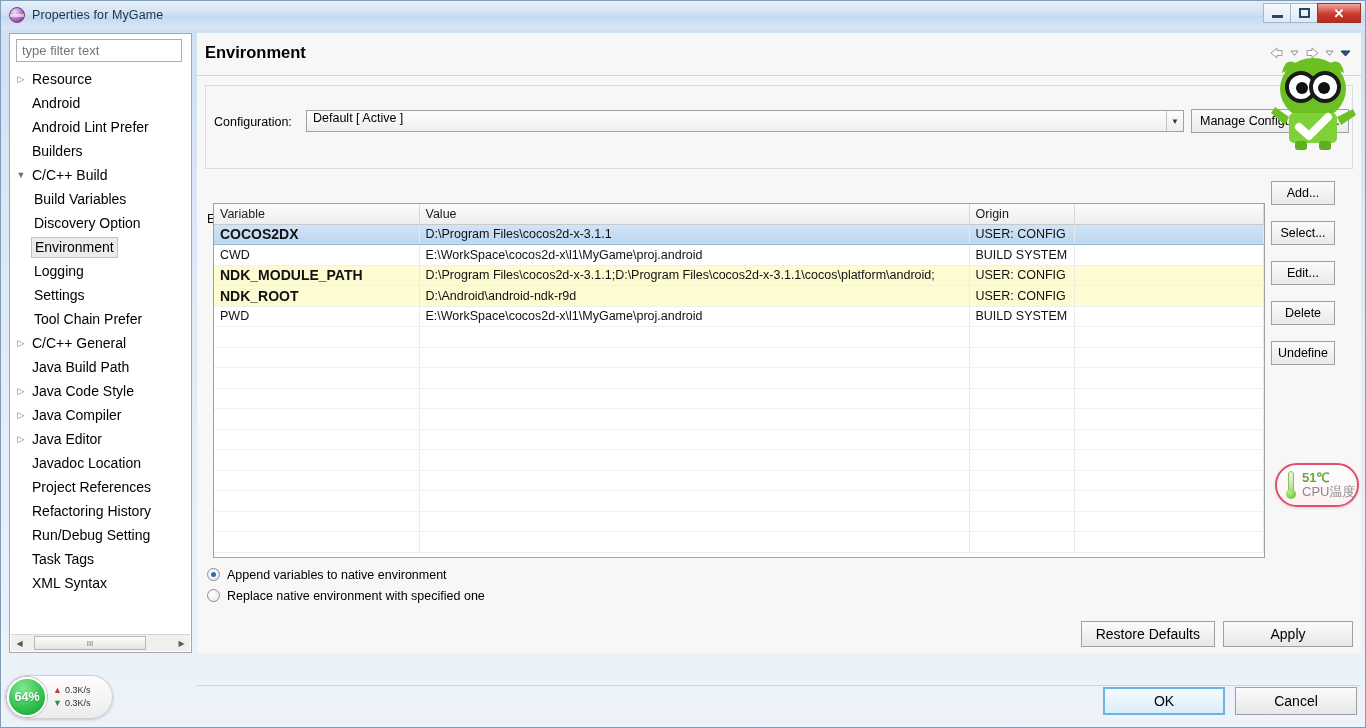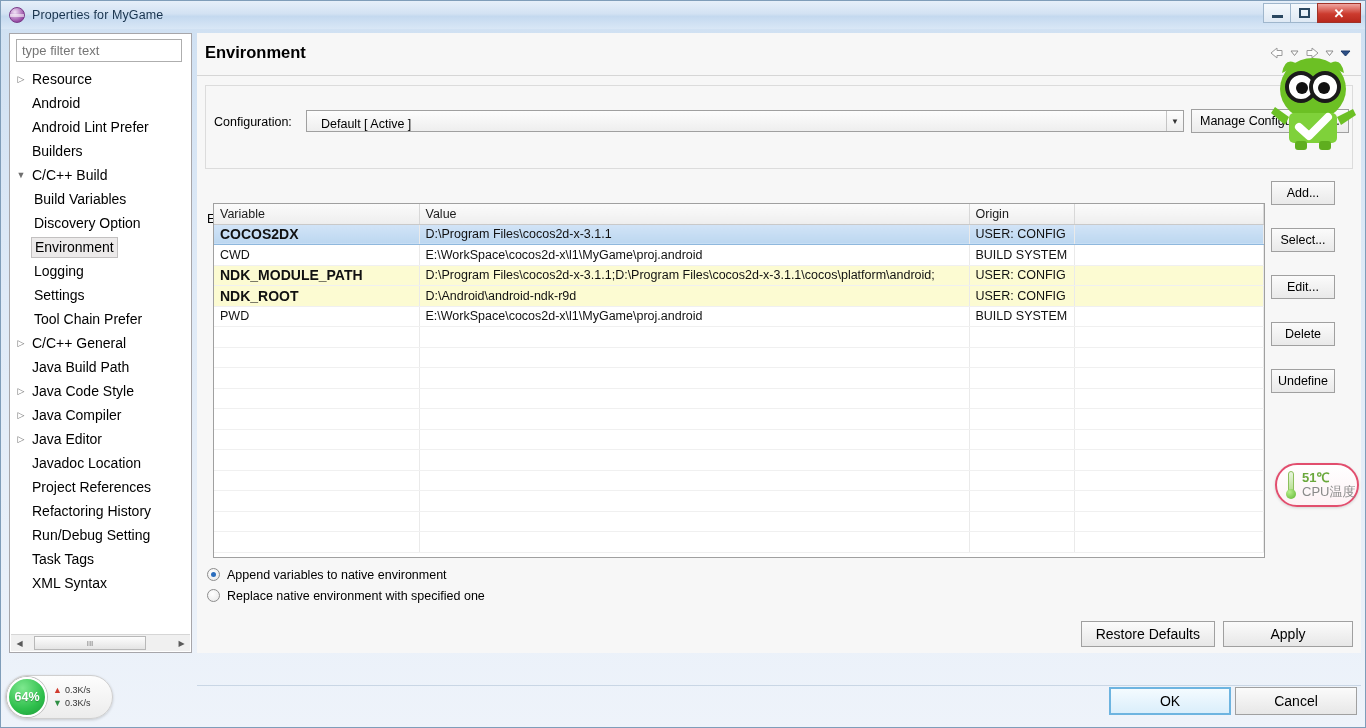--- a/index.html
+++ b/index.html
@@ -142,21 +142,21 @@
   }
   .config-label {
     position: absolute; left: 8px; top: 29px;
     font-size: 12.5px; color: #000000;
   }
   .config-combo {
     position: absolute; left: 100px; top: 24px;
     width: 878px; height: 22px;
     border: 1px solid #a0a0a0;
     background: linear-gradient(to bottom, #fdfdfd, #eeeeee);
-    font-size: 12.5px; color: #000; display: flex; align-items: flex-end; padding-left: 8px;
+    font-size: 12.5px; color: #000; display: flex; align-items: flex-start;
   }
   .config-combo .val { padding-left: 6px; flex: 1; }
   .config-combo .caret {
     width: 17px; height: 20px; border-left: 1px solid #c4c4c4;
     display: flex; align-items: center; justify-content: center;
     font-size: 8px; color: #333;
   }
   .manage-btn {
     position: absolute; left: 985px; top: 23px;
     height: 24px; min-width: 116px; padding: 0 8px;
@@ -210,21 +210,21 @@
   td.bold { font-weight: bold; font-size: 14px; }
   tr.row-empty td { border-right: 1px solid #eaeaea; }
   .col-var  { width: 205px; }
   .col-val  { width: 550px; }
   .col-org  { width: 105px; }
   .col-last { width: auto; }
 
   
   .side-buttons {
     position: absolute; left: 1074px; top: 148px;
-    display: flex; flex-direction: column; gap: 23px;
+    display: flex; flex-direction: column; gap: 16px;
   }
   .side-buttons .btn {
     width: 64px; height: 24px;
     border: 1px solid #a0a0a0;
     background: linear-gradient(to bottom, #fbfbfb, #e9e9e9);
     font-size: 12.5px; color: #000;
     display: flex; align-items: center; justify-content: center;
   }
 
   
@@ -256,21 +256,21 @@
     font-size: 14px; color: #000;
     display: flex; align-items: center; justify-content: center;
   }
   .content-sep {
     position: absolute; left: 0; right: 0; top: 652px; height: 1px; background: #c9d6e5;
   }
 
   
   .dialog-bottom {
     position: absolute; right: 8px; bottom: 12px;
-    display: flex; gap: 4px;
+    display: flex; gap: 10px;
   }
   .dialog-bottom .btn {
     width: 122px; height: 28px;
     border: 1px solid #a0a0a0;
     background: linear-gradient(to bottom, #fbfbfb, #e7e7e7);
     font-size: 14px; color: #000;
     display: flex; align-items: center; justify-content: center;
   }
   .dialog-bottom .btn.default {
     border: 2px solid #6db4e0;

